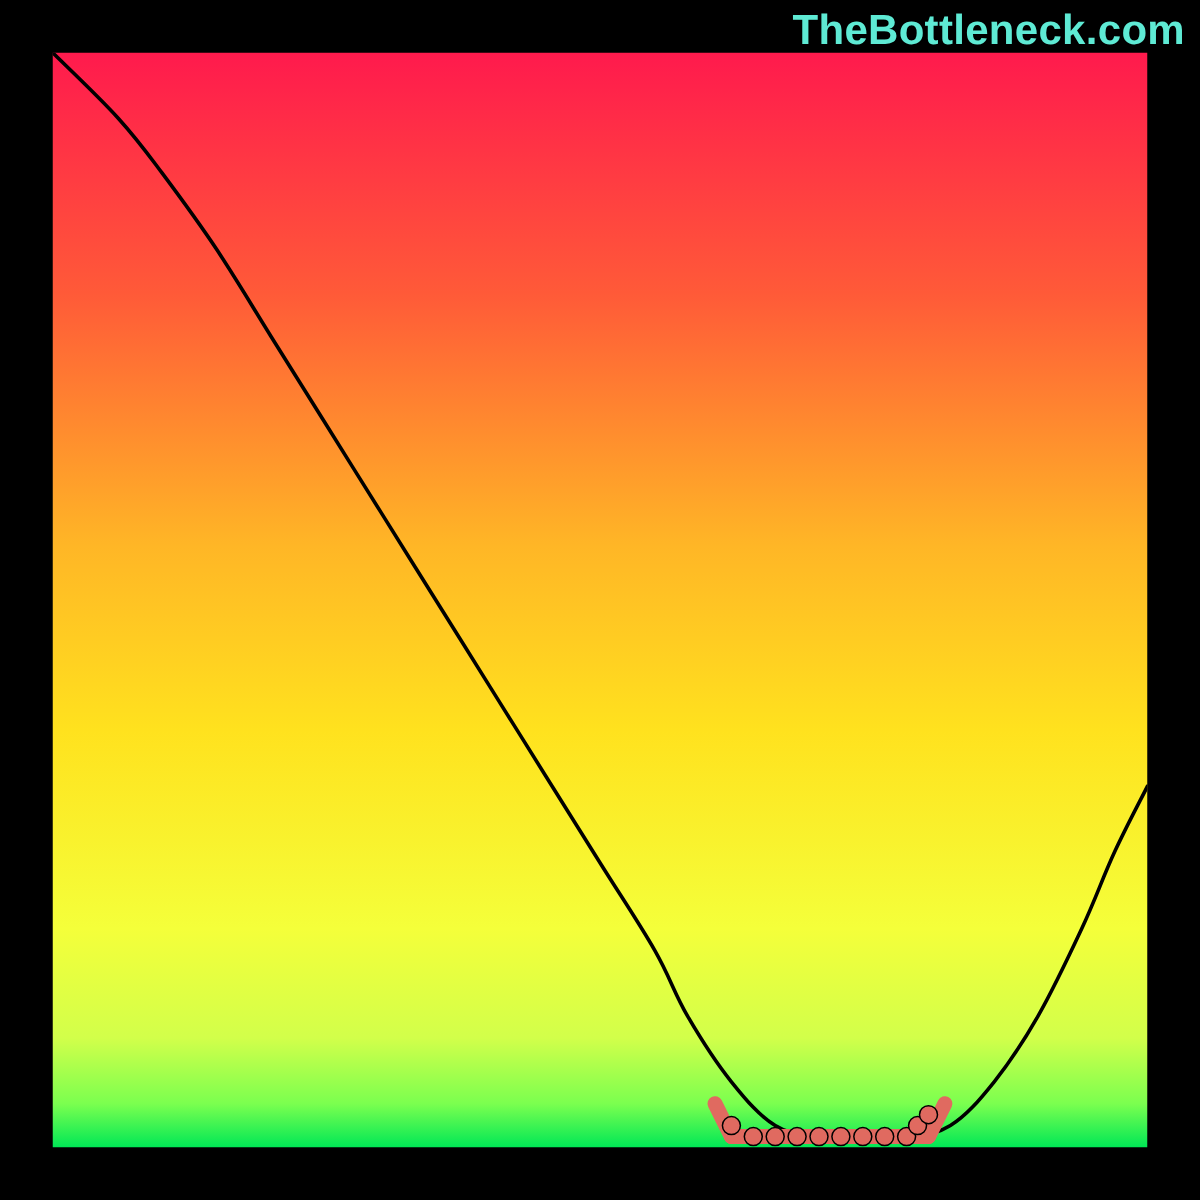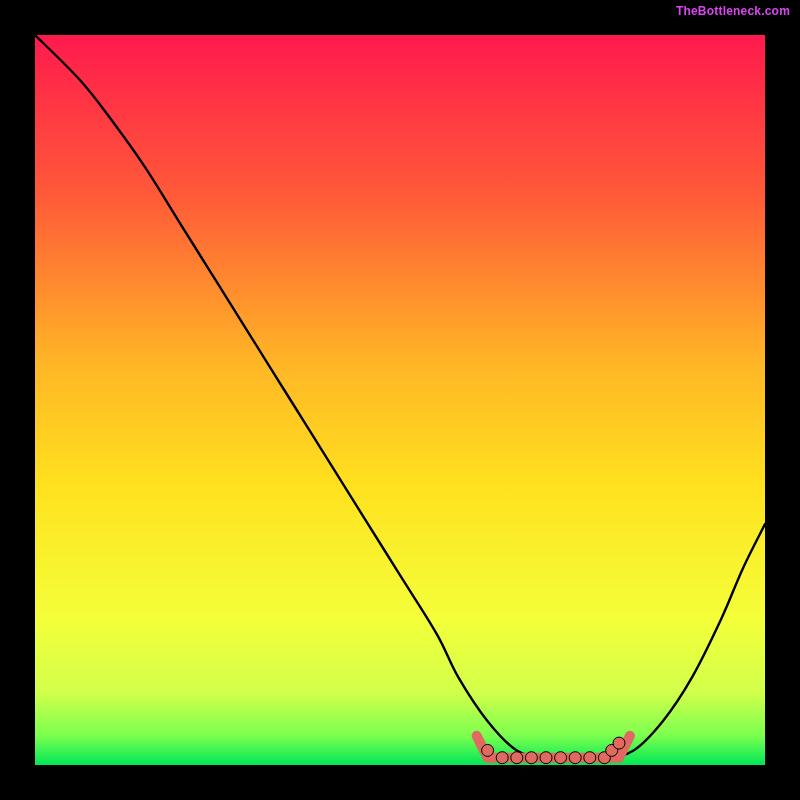--- a/index.html
+++ b/index.html
@@ -14,22 +14,22 @@
   .frame {
     position: relative;
     width: 800px;
     height: 800px;
     background: #000;
   }
   .watermark {
     position: absolute;
     top: 4px;
     right: 10px;
-    color: #d946ef;
-    font-size: 12px;
+    color: #5eead4;
+    font-size: 28px;
     font-weight: 600;
     letter-spacing: 0.2px;
     user-select: none;
   }
   .plot {
     position: absolute;
     left: 35px;
     top: 35px;
     width: 730px;
     height: 730px;

